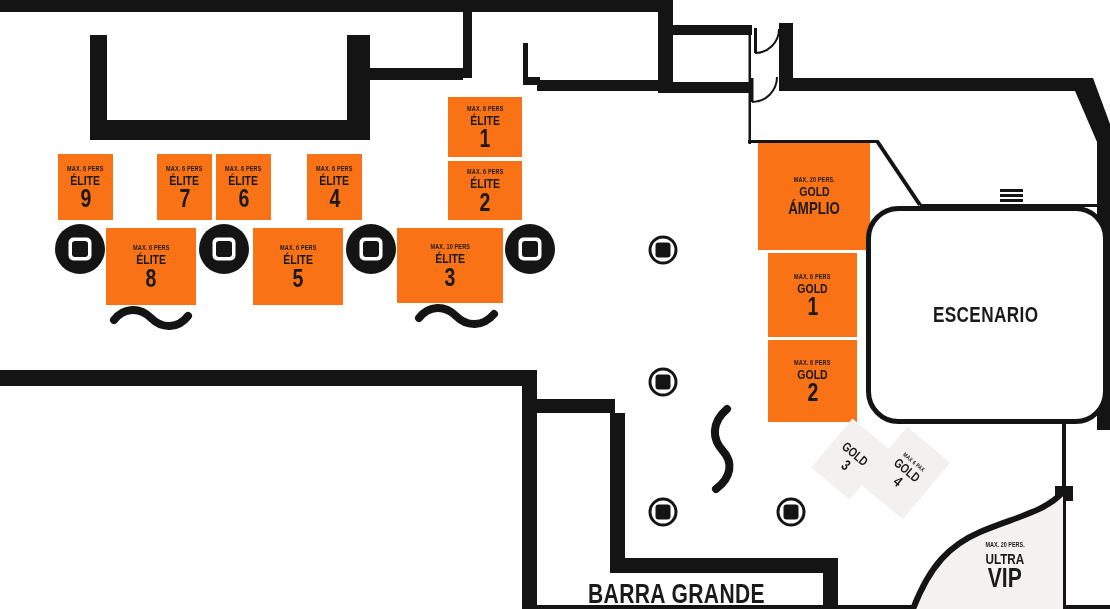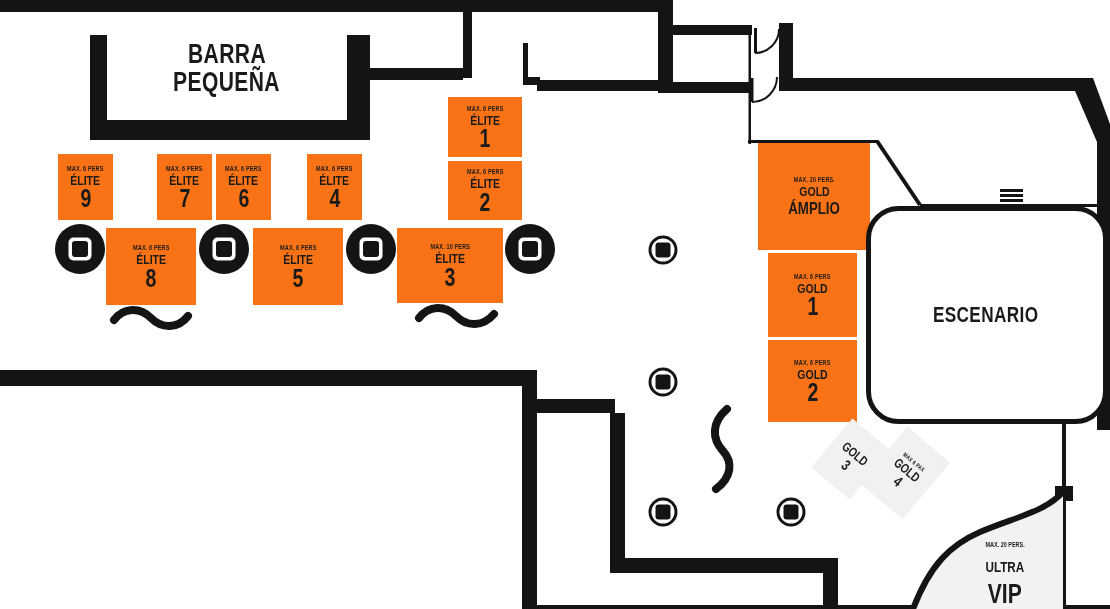--- a/index.html
+++ b/index.html
@@ -24,21 +24,21 @@
   .zone--rot .zmax{font-size:6px;margin-bottom:1px;}
   .zone--rot .zname{font-size:13px;}
   .zone--rot .znum{font-size:15px;line-height:13px;}
   
   .biglabel{
     position:absolute;z-index:3;text-align:center;font-weight:700;line-height:28px;
     font-size:27px;letter-spacing:.5px;
   }
   .uvtext{
     position:absolute;z-index:3;text-align:center;line-height:1;
-    display:flex;flex-direction:column;align-items:center;gap:8px;
+    display:flex;flex-direction:column;align-items:center;
   }
   .uv-max{font-size:7px;font-weight:700;margin-bottom:3px;}
   .uv-l1{font-size:15px;font-weight:700;margin-bottom:1px;}
   .uv-l2{font-size:27px;font-weight:700;line-height:22px;}
 </style>
 </head>
 <body>
 
 <div class="canvas">
 
@@ -212,29 +212,28 @@
         <circle cx="663" cy="512" r="13" fill="#fff" stroke="#141414" stroke-width="3"></circle>
           <rect x="655.5" y="504.5" width="15" height="15" rx="3" fill="#141414"></rect>
       </g>
       <g>
         <circle cx="791" cy="512" r="13" fill="#fff" stroke="#141414" stroke-width="3"></circle>
           <rect x="783.5" y="504.5" width="15" height="15" rx="3" fill="#141414"></rect>
       </g>
     </g>
   </svg>
 
-  <div class="biglabel" style="left:107px;top:40px;width:240px">
-    <span class="cx">BARRA</span><br>
-    <span class="cx">PEQUEÑA</span>
-  </div>
 
   <div class="biglabel" style="left:876px;top:301px;width:220px;font-size:22px">
     <span class="cx">ESCENARIO</span>
   </div>
 
+  <div class="biglabel" style="left:536px;top:580px;width:280px">
+    <span class="cx">BARRA GRANDE</span>
+  </div>
 
   <div class="uvtext" style="left:955px;top:541px;width:100px">
     <span class="uv-max cx">MAX. 20 PERS.</span>
     <span class="uv-l1 cx">ULTRA</span>
     <span class="uv-l2 cx">VIP</span>
   </div>
 
 </div>
 
 </body></html>

